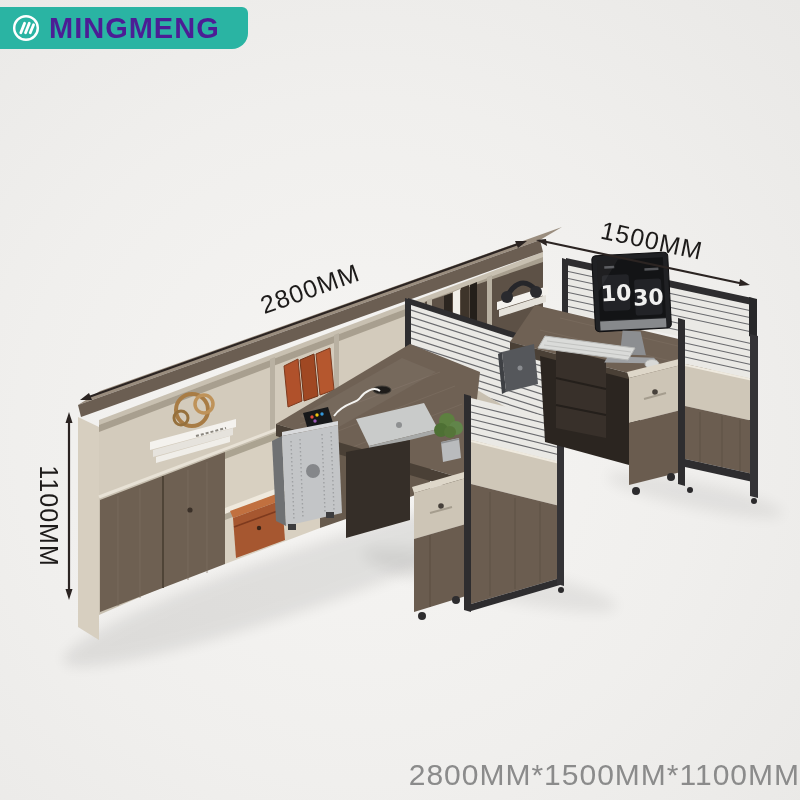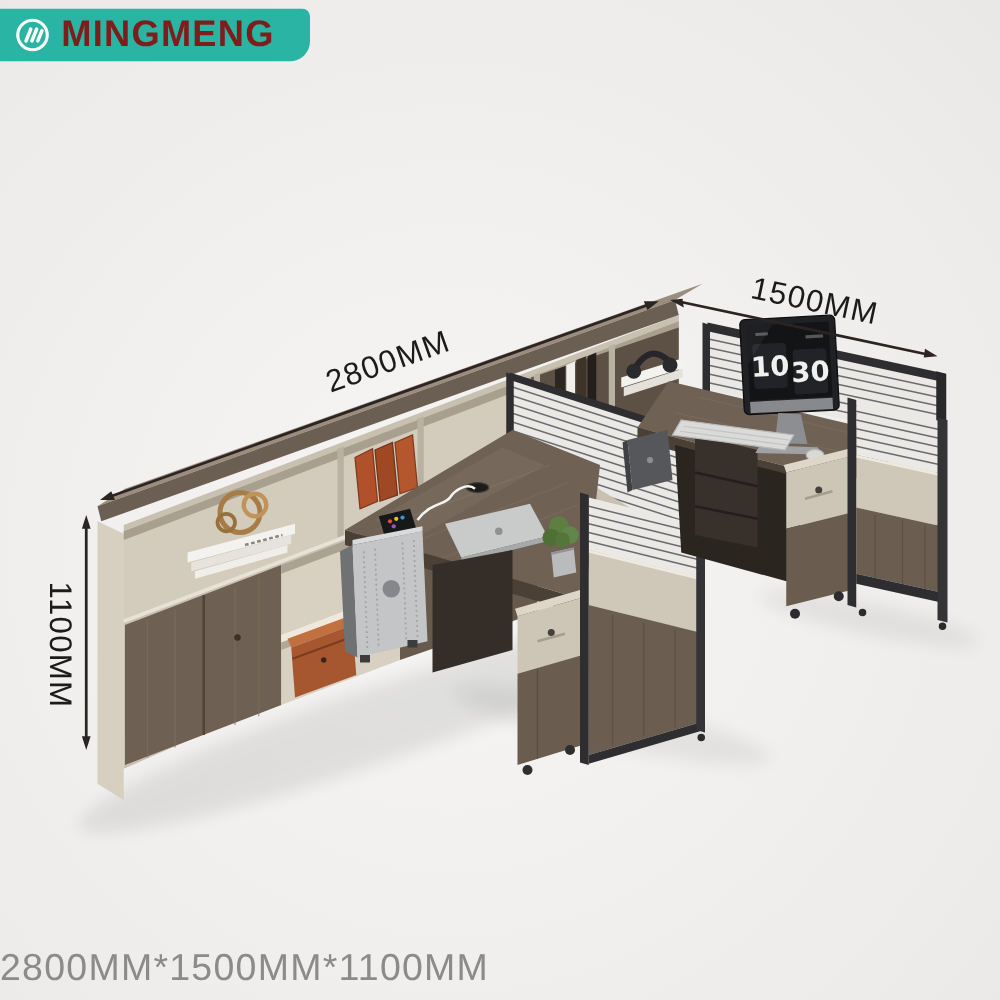--- a/index.html
+++ b/index.html
@@ -8,26 +8,26 @@
     font-family:"Liberation Sans",sans-serif;
     background:radial-gradient(ellipse at 45% 55%, #f6f5f3 0%, #f0efed 55%, #e9e8e6 100%);
   }
   .brand-banner{
     position:absolute;left:0;top:7px;width:248px;height:42px;
     background:#2ab4a3;border-radius:0 6px 16px 0;
     display:flex;align-items:center;padding-left:9px;box-sizing:border-box;
   }
   .brand-banner .logo{width:34px;height:34px;flex:0 0 auto;}
   .brand-name{
-    color:#7f1d1d;font-weight:bold;font-size:29px;letter-spacing:1px;
+    color:#4c1d95;font-weight:bold;font-size:29px;letter-spacing:1px;
     margin-left:6px;line-height:1;transform:scaleY(1.02);text-align:center;
   }
   .scene{position:absolute;left:0;top:0;}
   .size-summary{
-    position:absolute;left:0;top:758px;width:100%;text-align:left;
+    position:absolute;left:0;top:758px;width:100%;text-align:right;
     font-size:30px;color:#8b8b8b;letter-spacing:1px;font-weight:400;
   }
   text.dim{fill:#1d1b1a;font-family:"Liberation Sans",sans-serif;font-size:25px;letter-spacing:1px;}
   text.clock{fill:#f0f0ef;font-family:"DejaVu Sans",sans-serif;font-size:22px;font-weight:bold;}
 </style>
 </head>
 <body>
 
 <svg class="scene" width="800" height="800" viewBox="0 0 800 800">
   <defs>

